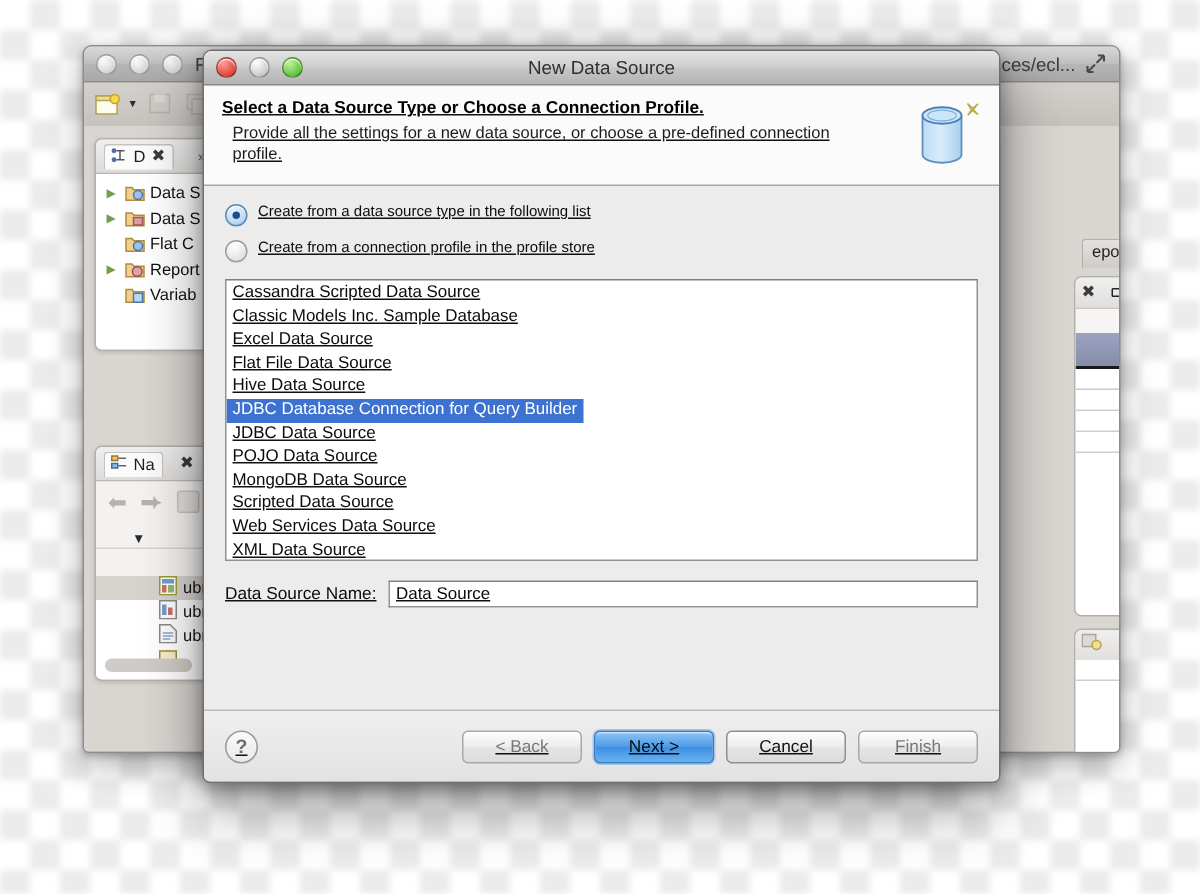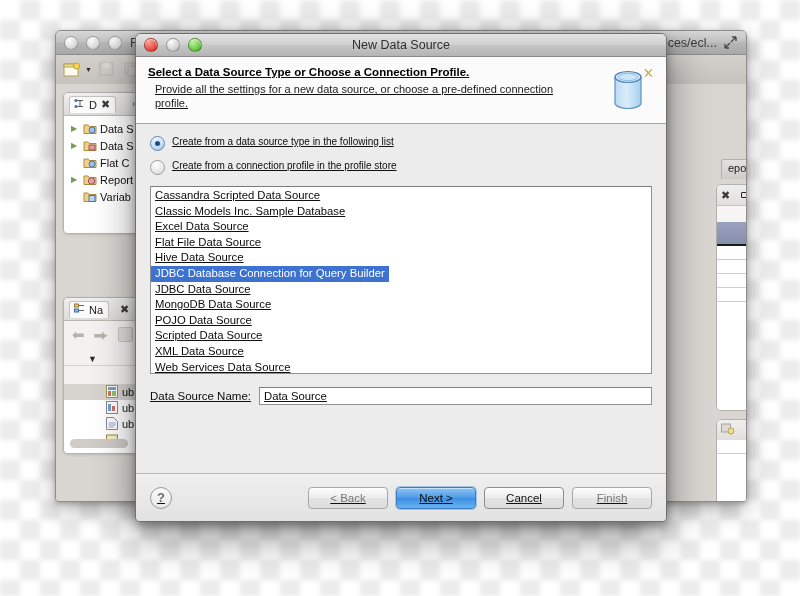--- a/index.html
+++ b/index.html
@@ -678,33 +678,33 @@
           <div class="list-item">Flat File Data Source</div>
         </div>
       <div class="list-item-wrap">
           <div class="list-item">Hive Data Source</div>
         </div>
       <div class="list-item-wrap"><div class="list-item selected">JDBC Database Connection for Query Builder</div></div>
       <div class="list-item-wrap">
           <div class="list-item">JDBC Data Source</div>
         </div>
       <div class="list-item-wrap">
+          <div class="list-item">POJO Data Source</div>
+        </div>
+      <div class="list-item-wrap">
           <div class="list-item">MongoDB Data Source</div>
         </div>
       <div class="list-item-wrap">
-          <div class="list-item">POJO Data Source</div>
-        </div>
-      <div class="list-item-wrap">
           <div class="list-item">Scripted Data Source</div>
         </div>
       <div class="list-item-wrap">
+          <div class="list-item">Web Services Data Source</div>
+        </div>
+      <div class="list-item-wrap">
           <div class="list-item">XML Data Source</div>
-        </div>
-      <div class="list-item-wrap">
-          <div class="list-item">Web Services Data Source</div>
         </div>
     </div>
 
     <div class="name-row">
       <span class="name-label">Data Source Name:</span>
       <input class="name-input" type="text" value="Data Source" style="">
     </div>
   </div>
 
   <div class="dlg-footer">

